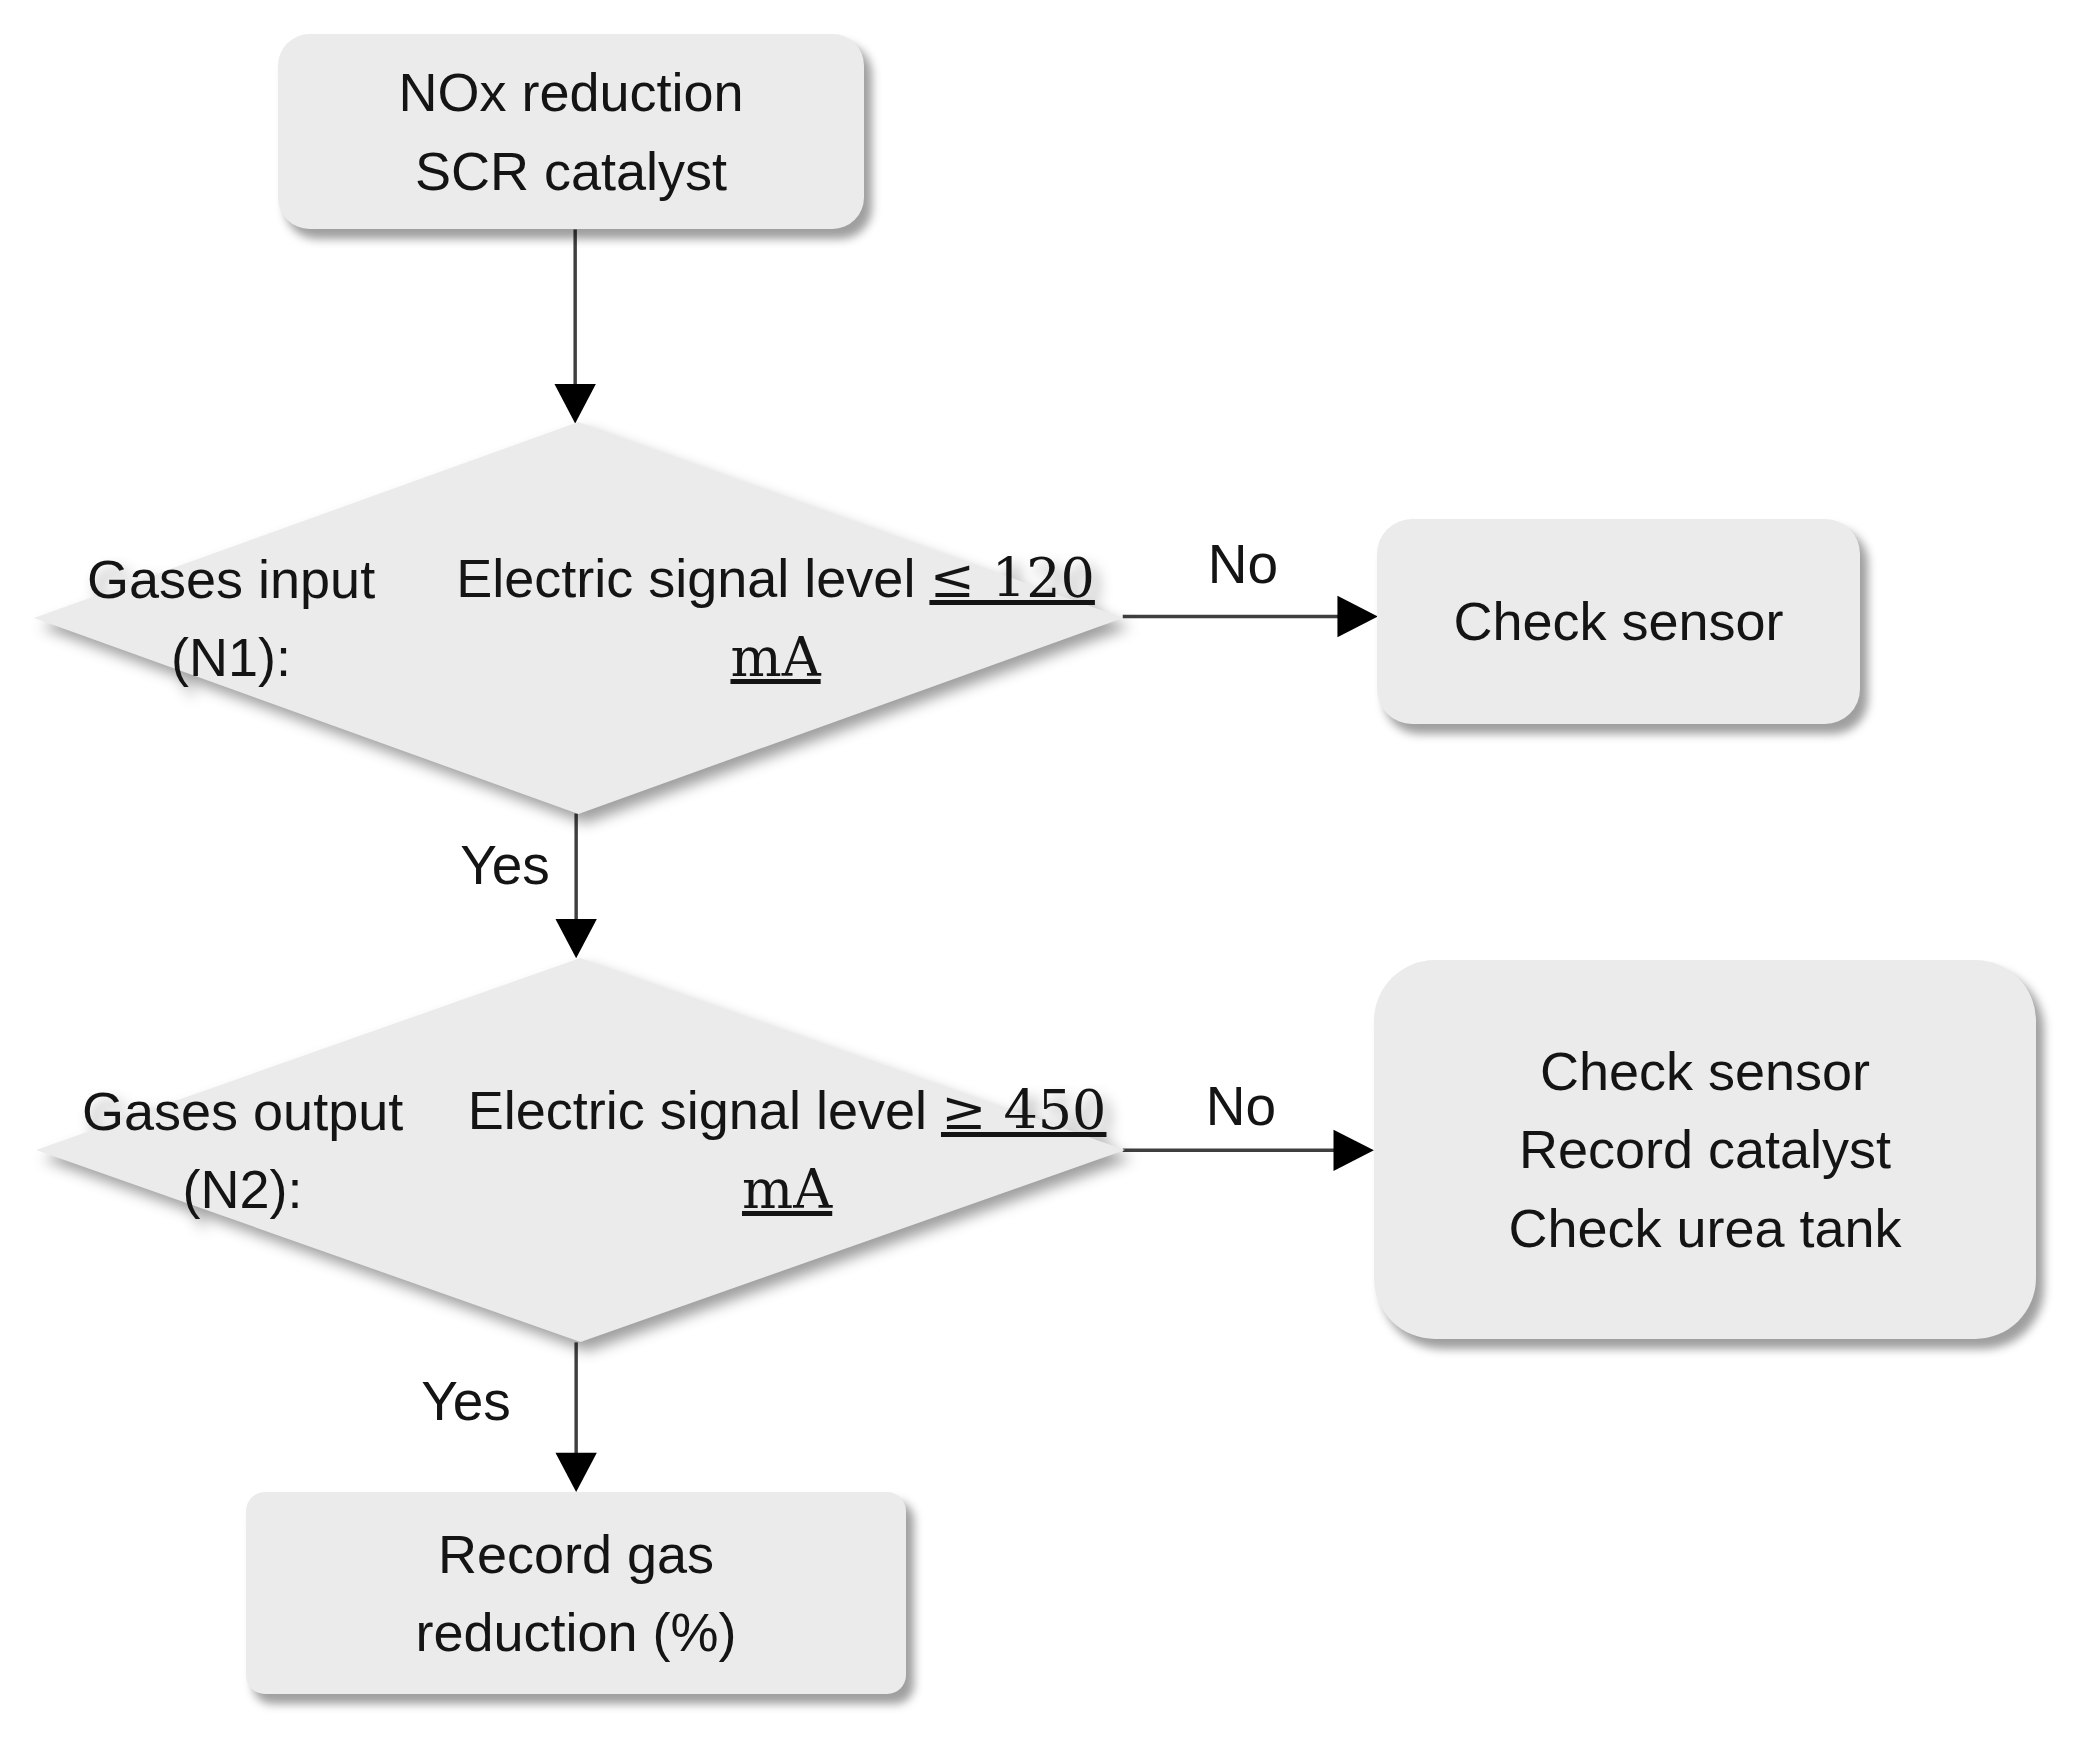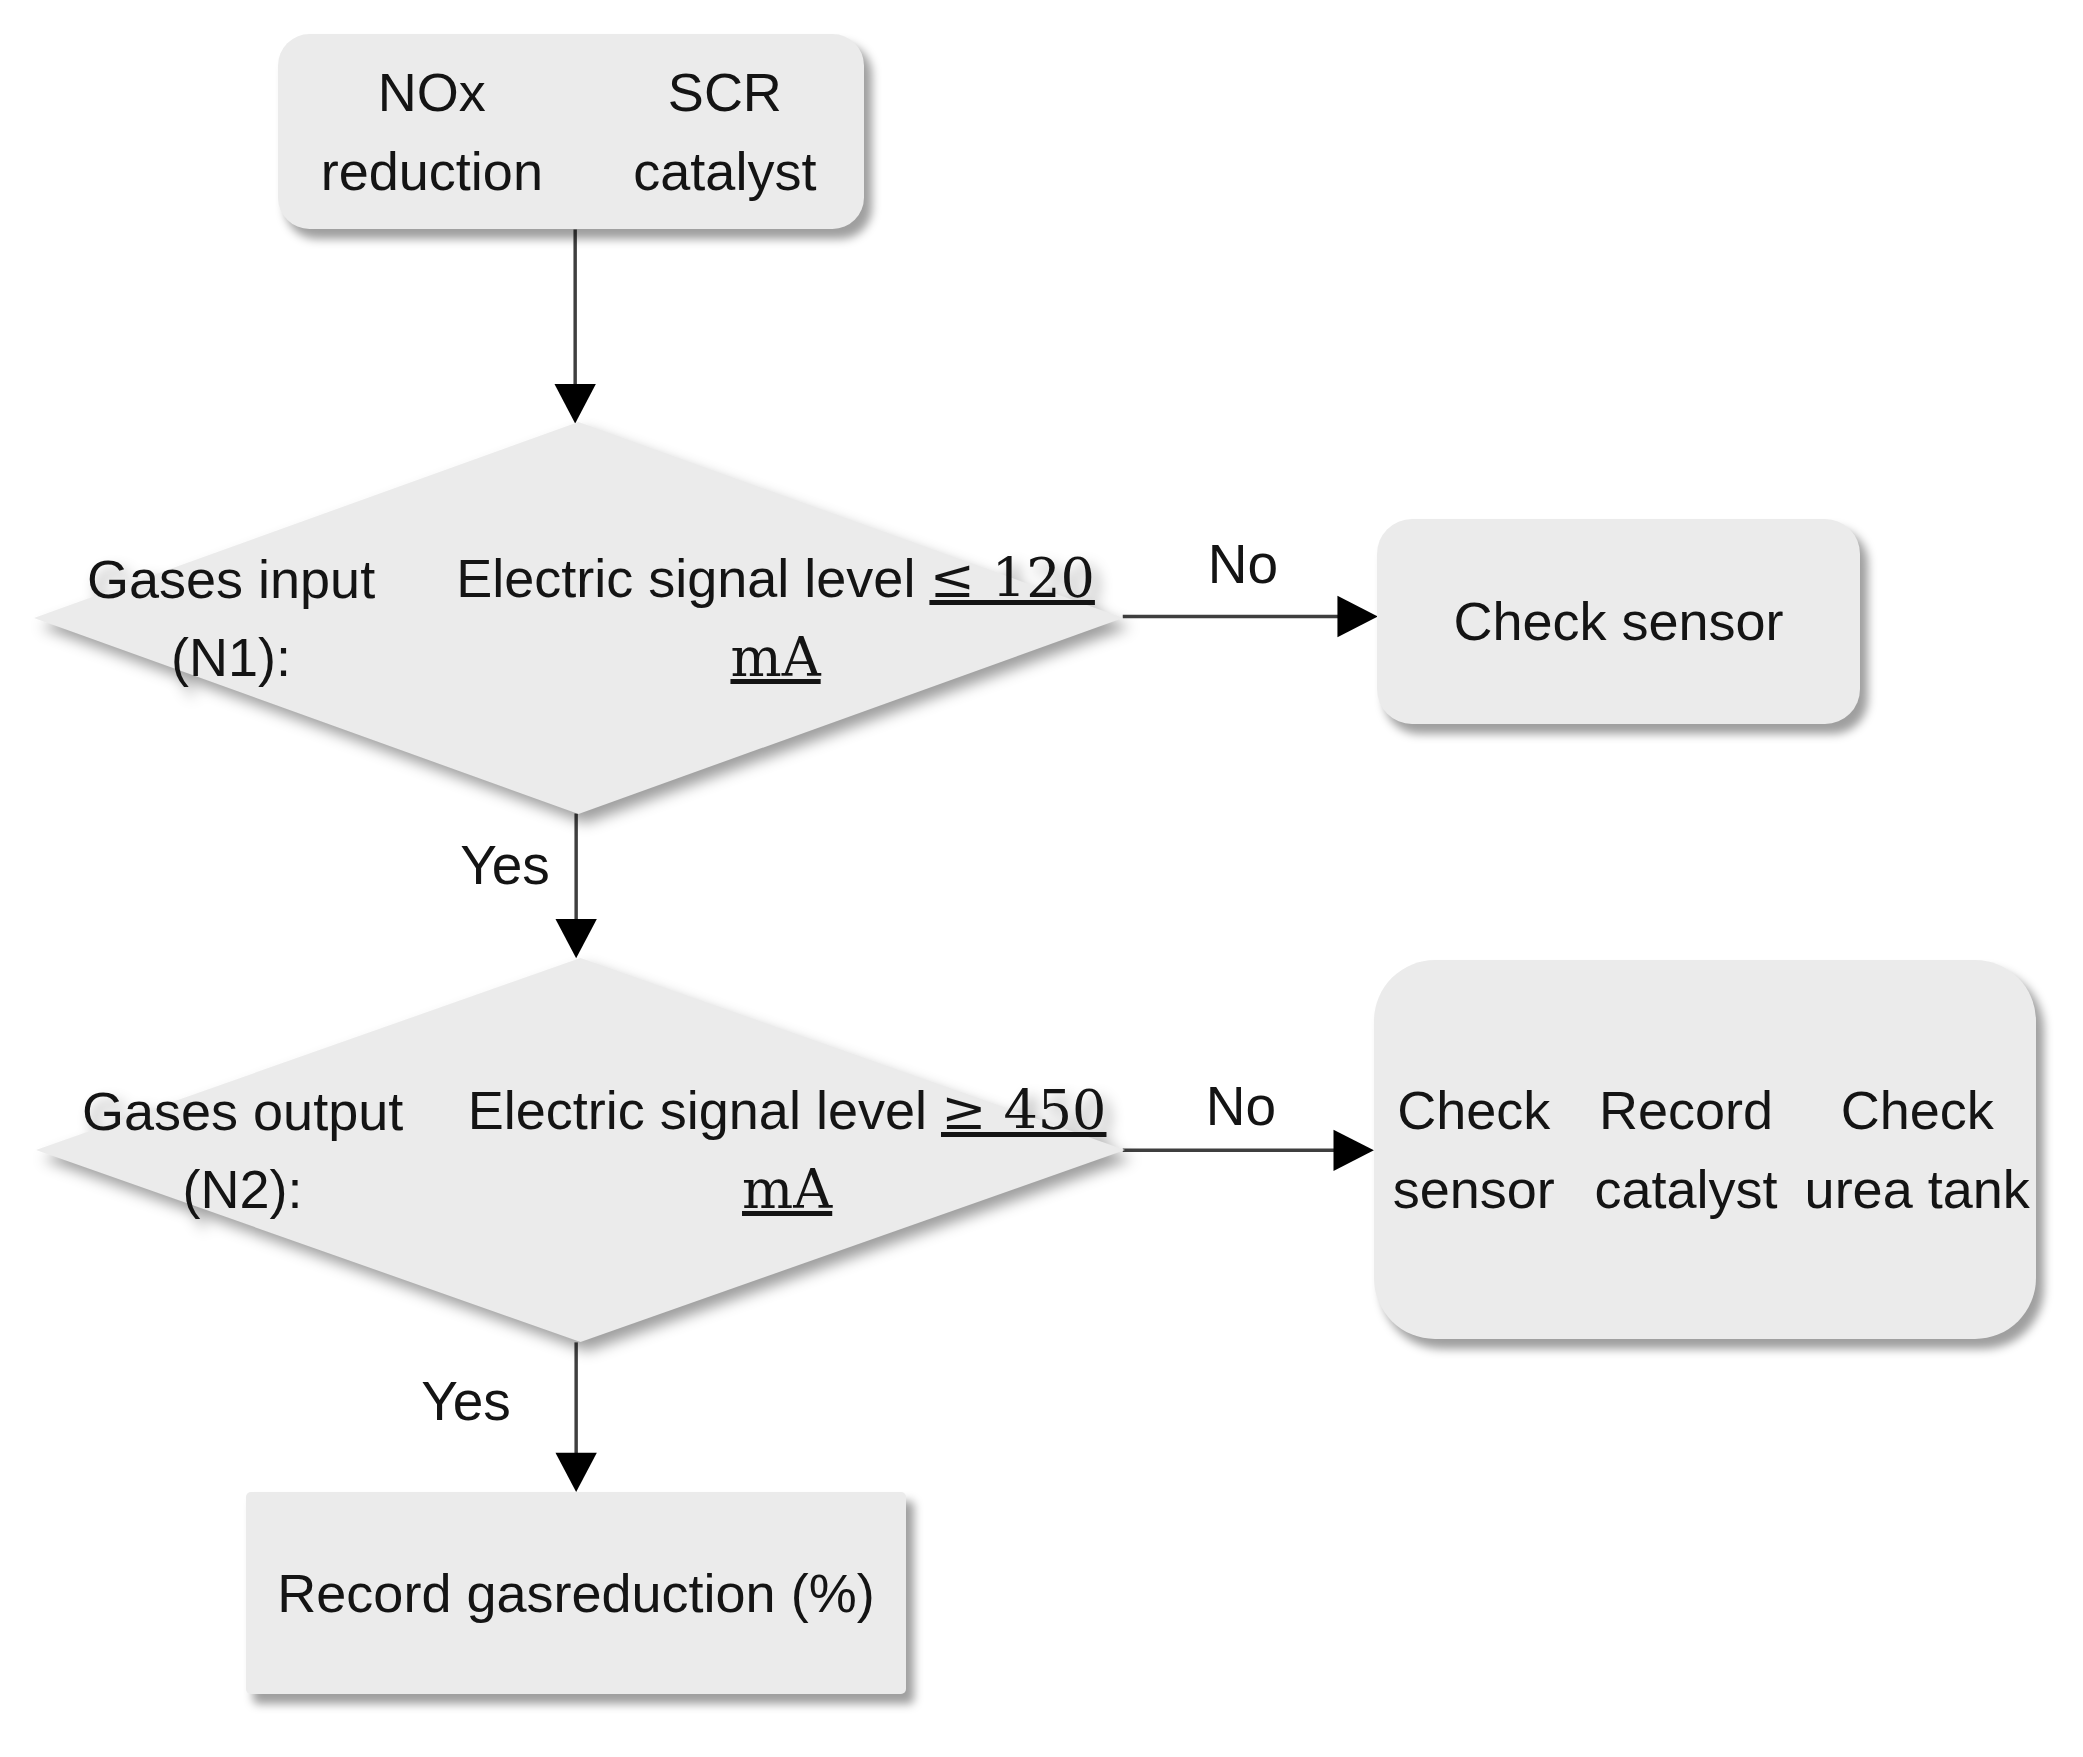--- a/index.html
+++ b/index.html
@@ -13,31 +13,32 @@
     color: var(--text, #141414);
   }
   svg.edges { position: absolute; left: 0; top: 0; width: 2083px; height: 1757px; pointer-events: none; }
   svg.edges line { stroke: var(--arrow, #3f3f3f); stroke-width: 3.5; }
   svg.edges polygon { fill: var(--arrow-head, #000000); }
 
   .node {
     position: absolute;
     background: var(--node-fill, #ebebeb);
     display: flex;
+    flex-direction: column;
     align-items: center;
     justify-content: center;
     text-align: center;
     font-size: 54px;
     line-height: 1.45;
     box-shadow: 7.9px 9.9px 9.9px rgba(0, 0, 0, 0.38);
   }
   #node-start  { left: 278px;  top: 34px;   width: 586px; height: 195px; border-radius: 31.5px; }
   #node-check1 { left: 1377px; top: 519px;  width: 483px; height: 205px; border-radius: 35px; }
   #node-check2 { left: 1374px; top: 960px;  width: 662px; height: 379px; border-radius: 61px; }
-  #node-record { left: 246px;  top: 1492px; width: 660px; height: 202px; border-radius: 5px; }
+  #node-record { left: 246px;  top: 1492px; width: 660px; height: 202px; border-radius: 19px; }
 
   .diamond { position: absolute; filter: drop-shadow(7.9px 9.9px 6.9px rgba(0, 0, 0, 0.38)); }
   #diamond1 { left: 34px; top: 422px; width: 1089px; height: 392px; }
   #diamond2 { left: 36px; top: 958px; width: 1089px; height: 384px; }
   .diamond .shape {
     position: absolute; inset: 0;
     background: var(--node-fill, #ebebeb);
     clip-path: polygon(50% 0%, 100% 50%, 50% 100%, 0% 50%);
   }
   .diamond .dtext {

